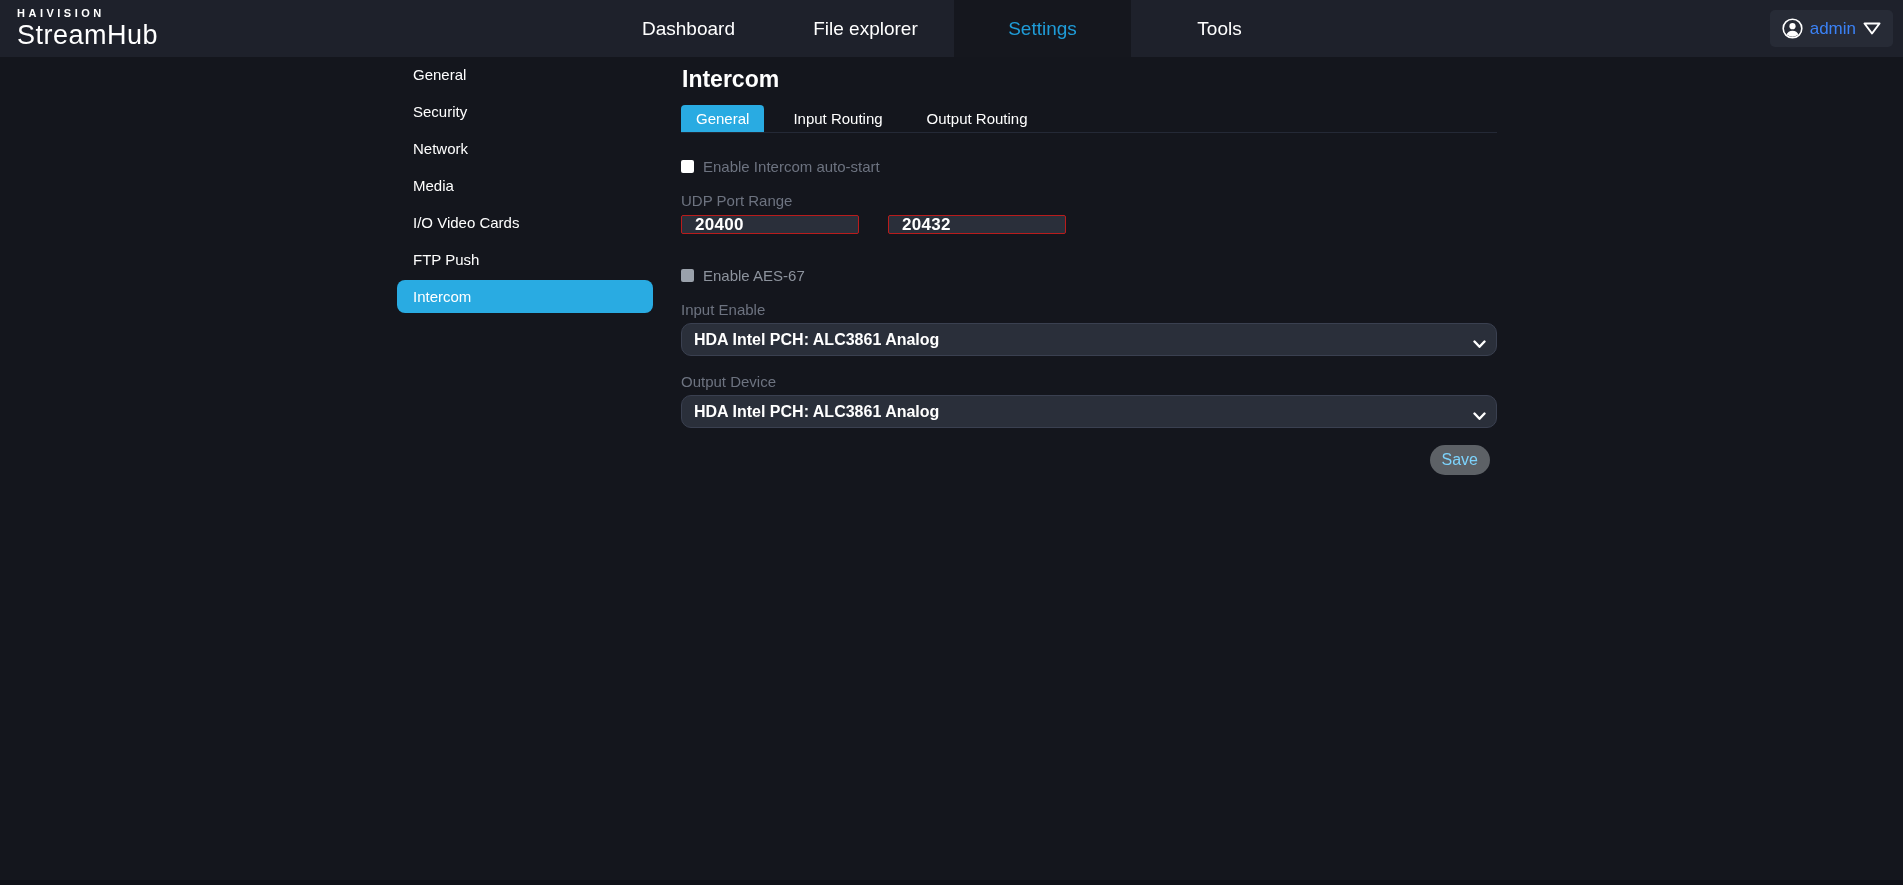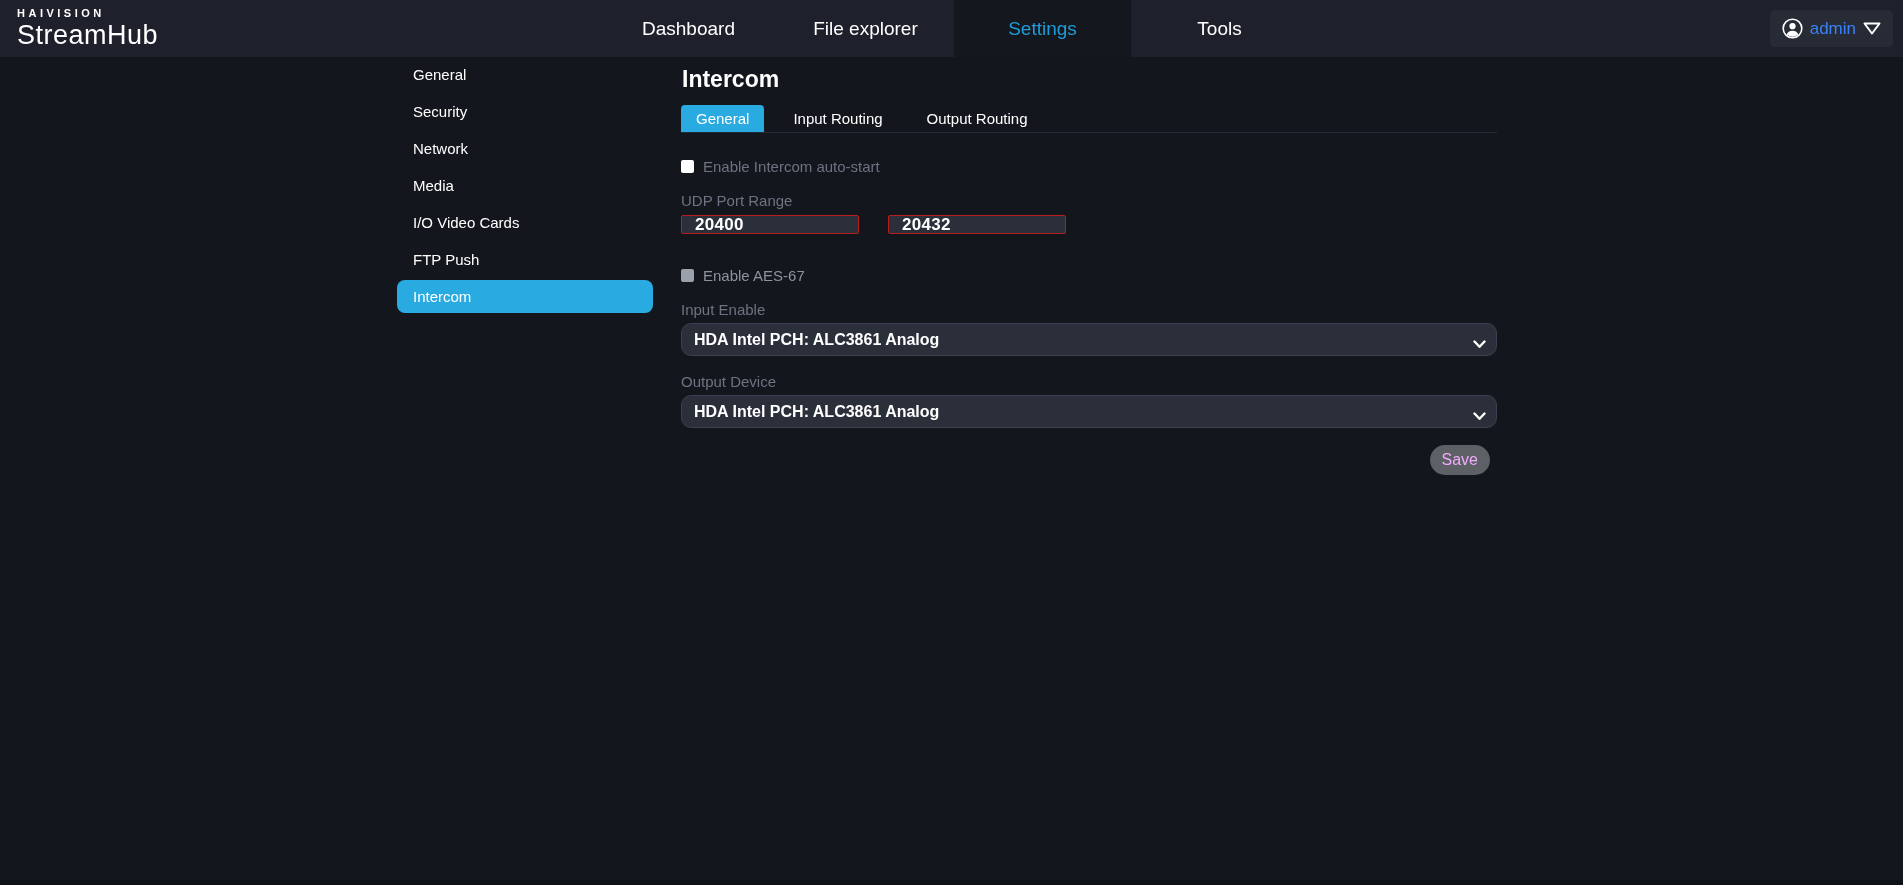--- a/index.html
+++ b/index.html
@@ -91,21 +91,21 @@
     padding:0 30px 0 12px; outline:none; cursor:pointer;
   }
   .select-caret {
     position:absolute; right:11px; top:12px; pointer-events:none;
   }
 
   .save-btn {
     position:absolute; right:7px; top:388px;
     min-width:52px; height:30px; padding:3px 12px;
     background:#5d6166; border:none; border-radius:15px;
-    color:#f0abfc; font-size:16px; font-family:"Liberation Sans", sans-serif;
+    color:#7dd3fc; font-size:16px; font-family:"Liberation Sans", sans-serif;
     cursor:pointer;
   }
 
   .footer-strip {
     position:absolute; left:0; bottom:0; width:1903px; height:5px; background:#0f1118;
   }
 </style>
 </head>
 <body>
 

